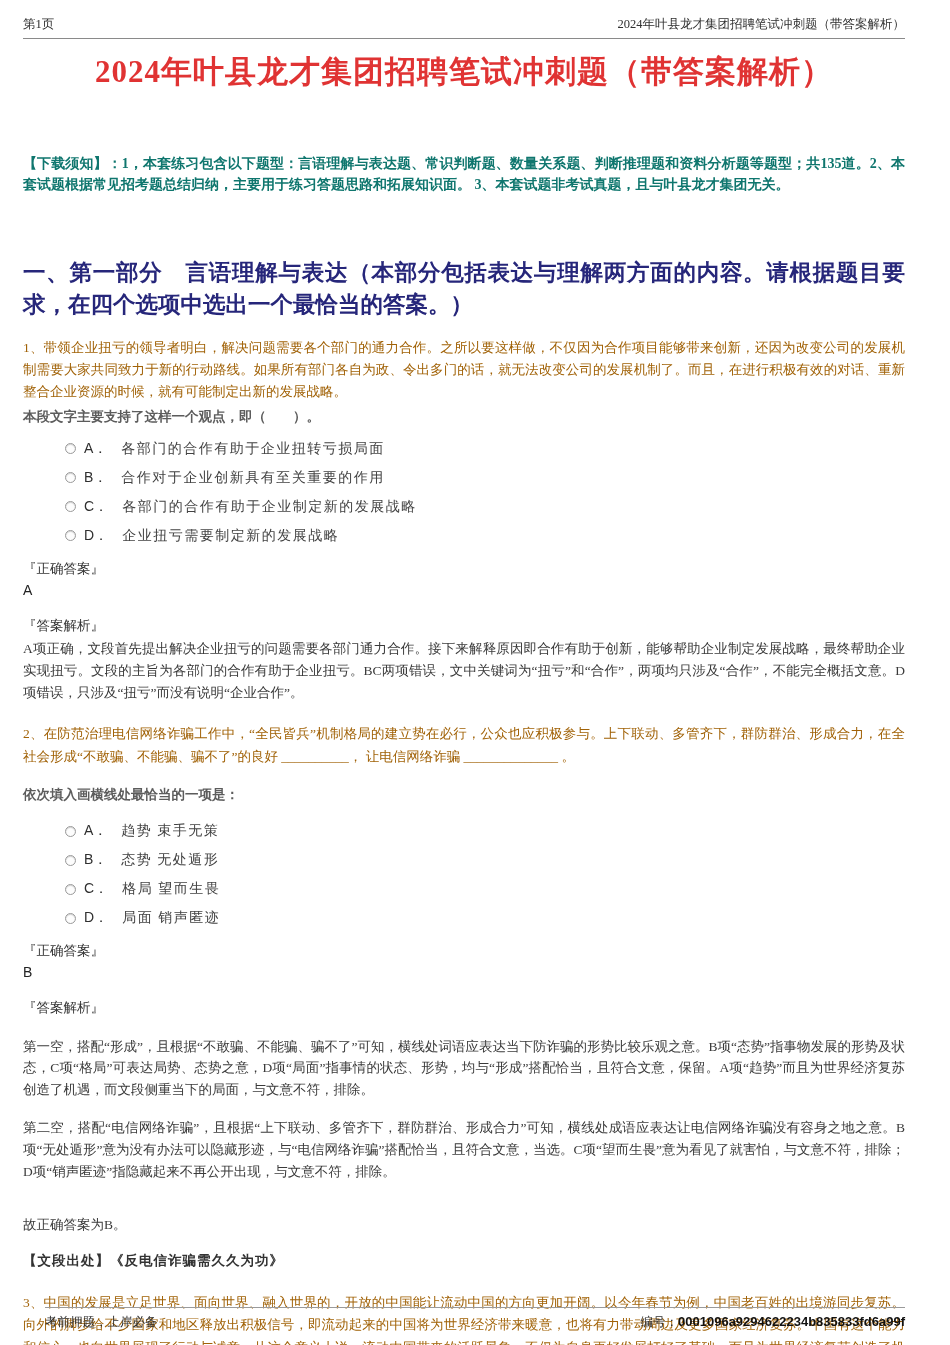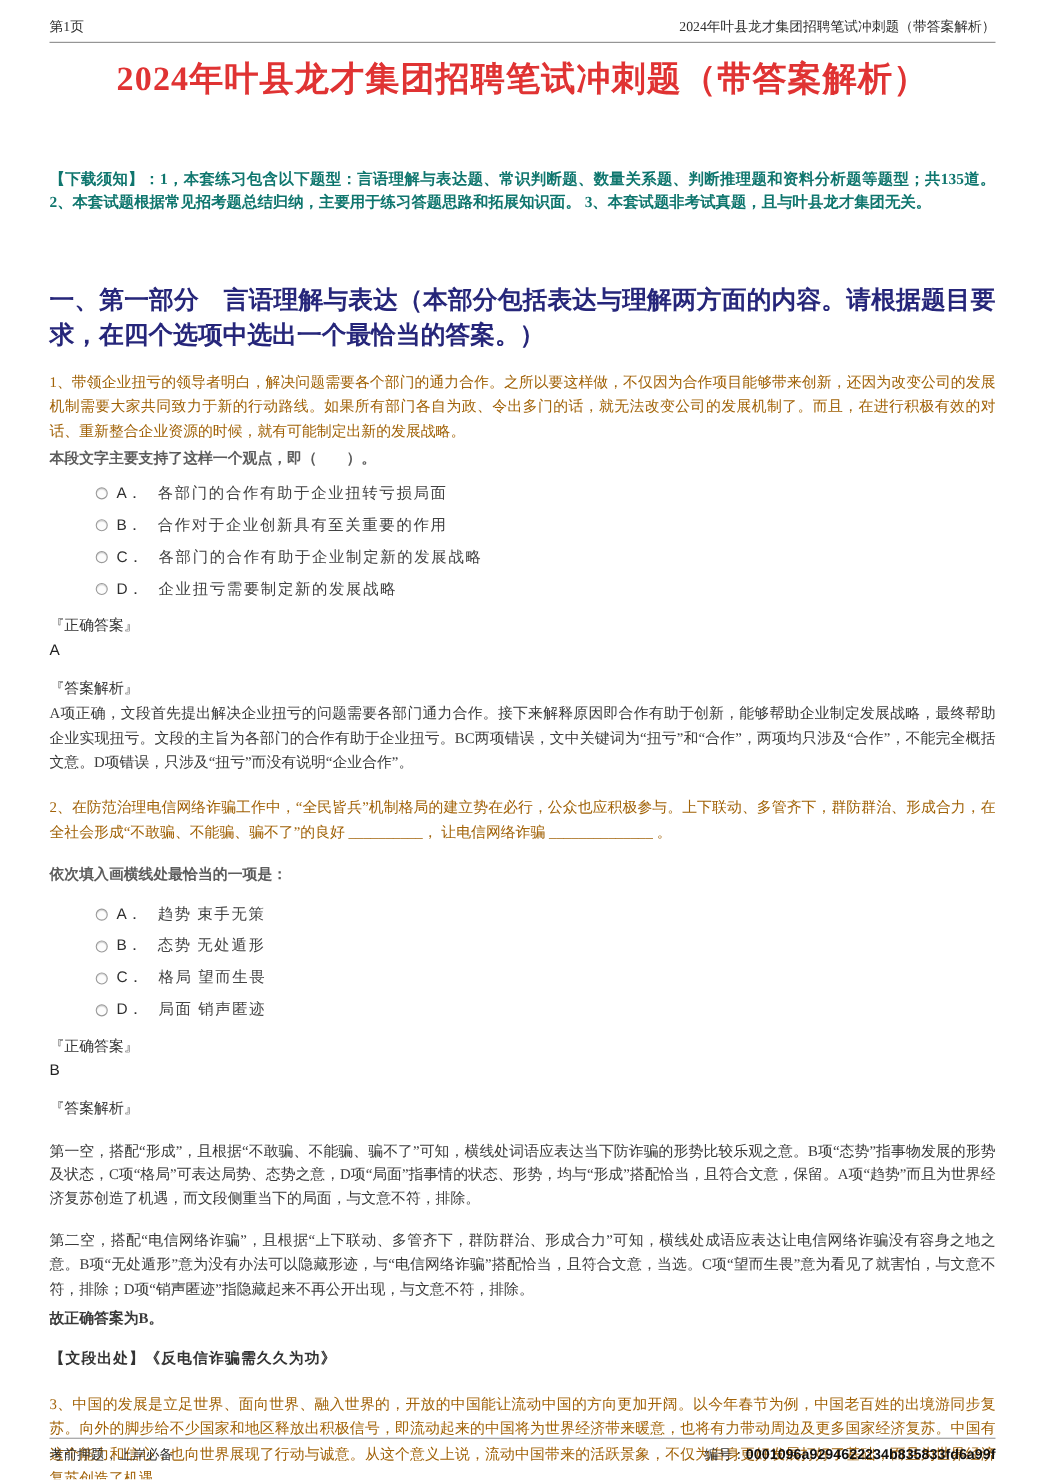--- a/index.html
+++ b/index.html
@@ -1,20 +1,20 @@
 <!DOCTYPE html>
 <html><head>
 <meta charset="utf-8">
 <style>
   html,body{margin:0;padding:0;background:#ffffff;}
   .page{
     position:relative;
     width:950px;height:1345px;
     box-sizing:border-box;
-    padding:16px 45px 0 45px;
+    padding:16px 45px 0 23px;
     background:#fff;
     font-family:"Liberation Serif","DejaVu Serif",serif;
     color:#3c3c3c;
     overflow:hidden;
   }
   
   .hdr{
     display:flex;justify-content:space-between;align-items:flex-end;
     font-size:12.5px;color:#2f2f2f;
     padding-bottom:5px;border-bottom:1px solid #8a8a8a;
@@ -59,21 +59,21 @@
   }
   .opt-letter{font-size:14px;color:#2f2f2f;margin-right:14px;}
   .opt-text{font-size:14px;color:#424242;letter-spacing:1.5px;font-family:"Liberation Serif","DejaVu Serif",serif;}
   
   .ans-label{font-size:13.5px;color:#333;margin-top:14px;line-height:1.55;}
   .ans-letter{font-size:14px;color:#222;line-height:1.55;font-family:"Liberation Sans","DejaVu Sans",sans-serif;}
   .analysis{
     font-size:13.5px;color:#3a3a3a;line-height:1.6;text-align:justify;margin-top:2px;
   }
   .analysis.gap{margin-top:17px;}
-  .conclusion{font-size:13.5px;color:#3a3a3a;margin-top:8px;font-weight:bold;}
+  .conclusion{font-size:13.5px;color:#3a3a3a;margin-top:34px;}
   .source-line{font-size:13.5px;font-weight:bold;color:#333;margin-top:18px;letter-spacing:1px;}
   
   .ftr{
     position:absolute;left:45px;right:45px;bottom:14px;
     border-top:1px solid #9a9a9a;padding-top:6px;
     display:flex;justify-content:space-between;align-items:flex-start;
     font-size:12.5px;color:#2f2f2f;
   }
   .ftr-right{display:flex;align-items:baseline;}
   .ftr-id{font-family:"Liberation Sans","DejaVu Sans",sans-serif;font-weight:bold;font-size:13px;color:#111;}

